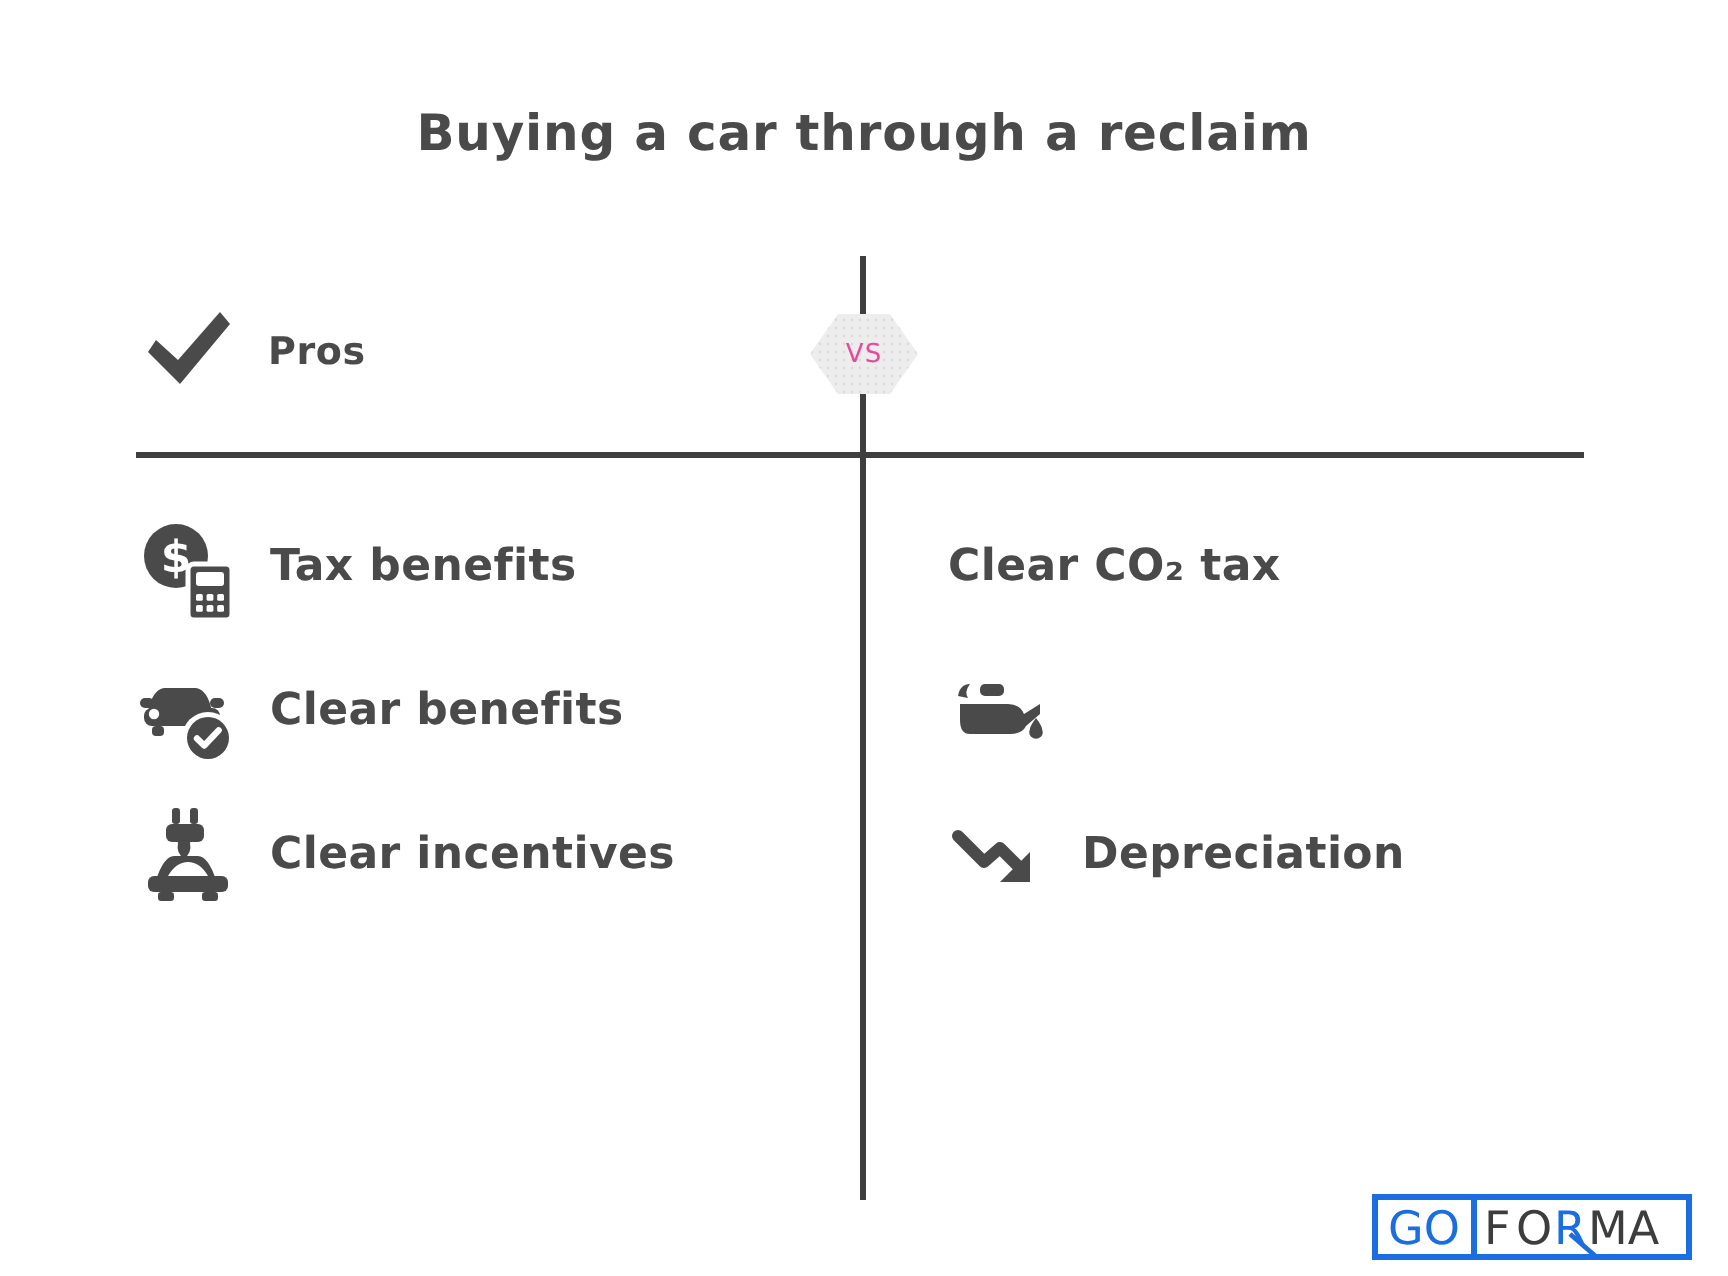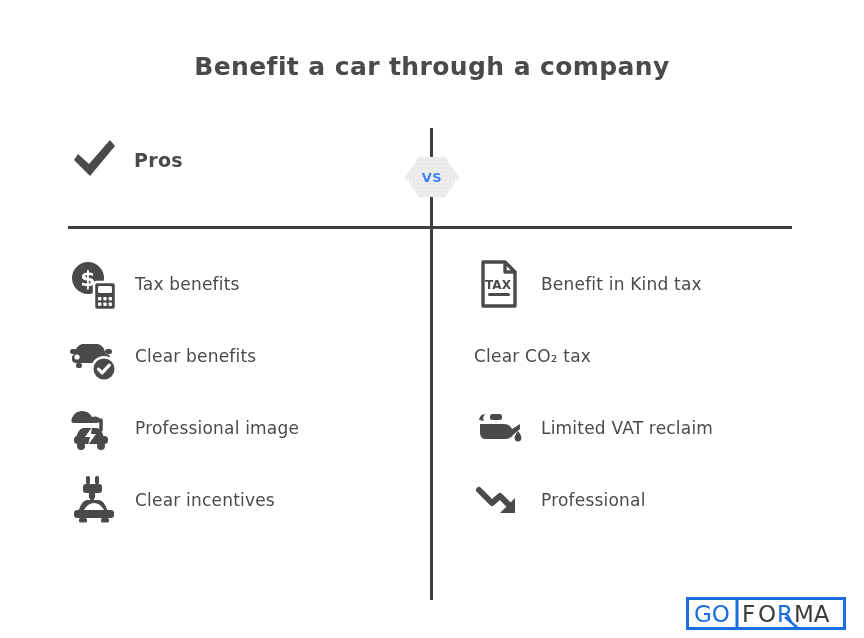--- a/index.html
+++ b/index.html
@@ -64,33 +64,33 @@
     display: flex;
     align-items: center;
     justify-content: center;
     z-index: 5;
   }
   .vs-badge svg { position: absolute; left: 0; top: 0; }
   .vs-label {
     position: relative;
     z-index: 2;
     font-size: 13px;
-    font-weight: 700;
-    color: #3b82f6;
+    font-weight: 400;
+    color: #ec4899;
     letter-spacing: 0.5px;
   }
 
   
   .col-head {
     position: absolute;
     display: flex;
     align-items: center;
     gap: 16px;
   }
-  .col-head.pros { left: 70px; top: 136px; }
+  .col-head.pros { left: 70px; top: 152px; }
   .col-head.cons { left: 477px; top: 152px; }
   .col-head-label {
     font-size: 19px;
     font-weight: 700;
     color: #4a4a4a;
     letter-spacing: 0.3px;
   }
 
   
   .column { position: absolute; }
@@ -105,43 +105,43 @@
   }
   .item-icon {
     width: 52px;
     height: 52px;
     flex: 0 0 52px;
     display: flex;
     align-items: center;
     justify-content: center;
   }
   .item-label {
-    font-size: 17px;
-    font-weight: 400;
+    font-size: 22px;
+    font-weight: 700;
     color: #4a4a4a;
     line-height: 1.33;
     letter-spacing: 0.2px;
     white-space: pre-line;
   }
 
   
   .logo {
     position: absolute;
     left: 686px;
     top: 597px;
     width: 145px;
     height: 33px;
   }
 </style>
 </head>
 <body>
 
 <div class="canvas">
 
-  <div class="title">Benefit a car through a company</div>
+  <div class="title">Buying a car through a reclaim</div>
 
   <div class="v-divider"></div>
 
   <div class="col-head pros">
     <span>
       <svg width="48" height="44" viewBox="0 0 48 44">
         <path d="M4 24 L8 18 L19 28 L40 4 L45 10 L20 40 Z" fill="#4a4a4a"></path>
       </svg>
     </span>
     <span class="col-head-label">Pros</span>
@@ -196,34 +196,20 @@
           <rect x="8" y="33" width="6" height="5" rx="2" fill="#4a4a4a"></rect>
           <rect x="31" y="33" width="6" height="5" rx="2" fill="#4a4a4a"></rect>
           <circle cx="36" cy="39" r="13" fill="#ffffff"></circle>
           <circle cx="36" cy="39" r="10.5" fill="#4a4a4a"></circle>
           <path d="M30.5 39.2 l3.6 3.6 l7.2 -7.6" fill="none" stroke="#ffffff" stroke-width="3.2" stroke-linecap="round" stroke-linejoin="round"></path>
         </svg>
       </span>
       <span class="item-label">Clear benefits</span>
     </div>
 
-    <div class="item">
-      <span class="item-icon">
-        <svg width="52" height="52" viewBox="0 0 52 52">
-          <path d="M4 16 q3-7 10-7 q7 0 10 6 q6-2 9 3 q-1 3-5 3 h-22 q-4 0-2-5 z" fill="#4a4a4a"></path>
-          <path d="M33 18 v10" stroke="#4a4a4a" stroke-width="3.5" fill="none" stroke-linecap="round"></path>
-          <path d="M8 36 q2-9 7-10 h14 q5 1 7 10 z" fill="#4a4a4a"></path>
-          <rect x="6" y="34" width="34" height="8" rx="3.5" fill="#4a4a4a"></rect>
-          <circle cx="13" cy="44" r="4" fill="#4a4a4a"></circle>
-          <circle cx="33" cy="44" r="4" fill="#4a4a4a"></circle>
-          <path d="M24 25 l-7 10 h5 l-2 8 l8 -11 h-5 z" fill="#ffffff"></path>
-        </svg>
-      </span>
-      <span class="item-label">Professional image</span>
-    </div>
 
     <div class="item">
       <span class="item-icon">
         <svg width="52" height="52" viewBox="0 0 52 52">
           <rect x="18" y="2" width="4" height="8" rx="1.6" fill="#4a4a4a"></rect>
           <rect x="27" y="2" width="4" height="8" rx="1.6" fill="#4a4a4a"></rect>
           <rect x="15" y="10" width="19" height="9" rx="3" fill="#4a4a4a"></rect>
           <path d="M21 19 q-1 6 3 8 q4-2 3-8 z" fill="#4a4a4a"></path>
           <path d="M10 38 q4-12 9-12 h12 q5 0 9 12 z" fill="#4a4a4a"></path>
           <rect x="6" y="36" width="40" height="8" rx="3" fill="#4a4a4a"></rect>
@@ -232,58 +218,46 @@
           <path d="M16 36 q4-7 10-7 q6 0 10 7 z" fill="#ffffff"></path>
         </svg>
       </span>
       <span class="item-label">Clear incentives</span>
     </div>
 
   </div>
 
   <div class="column right">
 
-    <div class="item">
-      <span class="item-icon">
-        <svg width="52" height="52" viewBox="0 0 52 52">
-          <path d="M9 4 h22 l10 10 v34 h-32 z" fill="#ffffff" stroke="#4a4a4a" stroke-width="3.4" stroke-linejoin="round"></path>
-          <path d="M31 4 v10 h10" fill="none" stroke="#4a4a4a" stroke-width="3.4" stroke-linejoin="round"></path>
-          <text x="24" y="31" font-family="DejaVu Sans, sans-serif" font-size="12" font-weight="700" fill="#4a4a4a" text-anchor="middle">TAX</text>
-          <rect x="14" y="35" width="22" height="3" rx="1.5" fill="#4a4a4a"></rect>
-        </svg>
-      </span>
-      <span class="item-label">Benefit in Kind tax</span>
-    </div>
 
     <div class="item">
       <span class="item-label">Clear CO₂ tax</span>
     </div>
 
     <div class="item">
       <span class="item-icon">
         <svg width="52" height="52" viewBox="0 0 52 52">
           <path d="M5 18 q1-6 6-6 q-3 4-1 7 z" fill="#4a4a4a"></path>
           <rect x="16" y="12" width="12" height="6" rx="2.5" fill="#4a4a4a"></rect>
           <path d="M6 22 h24 q6 0 8 5 l8 -5 v5 l-7 6 q-2 4-8 4 h-20 q-5 0-5-7 q0-8 0-8 z" fill="#4a4a4a"></path>
           <circle cx="44" cy="36" r="3.4" fill="#4a4a4a"></circle>
           <path d="M44 29 q3 4 3 5.5 a3 3 0 0 1 -6 0 q0-1.5 3-5.5 z" fill="#4a4a4a"></path>
         </svg>
       </span>
-      <span class="item-label">Limited VAT reclaim</span>
     </div>
 
 
     <div class="item">
       <span class="item-icon">
         <svg width="52" height="52" viewBox="0 0 52 52">
           <path d="M5 16 L18 29 L26 22 L38 34" fill="none" stroke="#4a4a4a" stroke-width="6" stroke-linecap="round" stroke-linejoin="round"></path>
           <path d="M41 24 v15 h-15 z" fill="#4a4a4a"></path>
         </svg>
       </span>
-      <span class="item-label">Professional</span>
+      <span class="item-label">Depreciation</span>
     </div>
 
   </div>
 
   <div class="logo">
     <svg width="160" height="33" viewBox="0 0 160 33">
       <rect x="1.5" y="1.5" width="157" height="30" fill="#ffffff" stroke="#1a6ee0" stroke-width="3"></rect>
       <line x1="51" y1="3" x2="51" y2="30" stroke="#1a6ee0" stroke-width="3"></line>
       <text x="8" y="25" font-family="DejaVu Sans, sans-serif" font-size="23" font-weight="400" fill="#1a6ee0">GO</text>
       <text x="56" y="25" font-family="DejaVu Sans, sans-serif" font-size="23" font-weight="400" fill="#3d3d3d">F</text>

